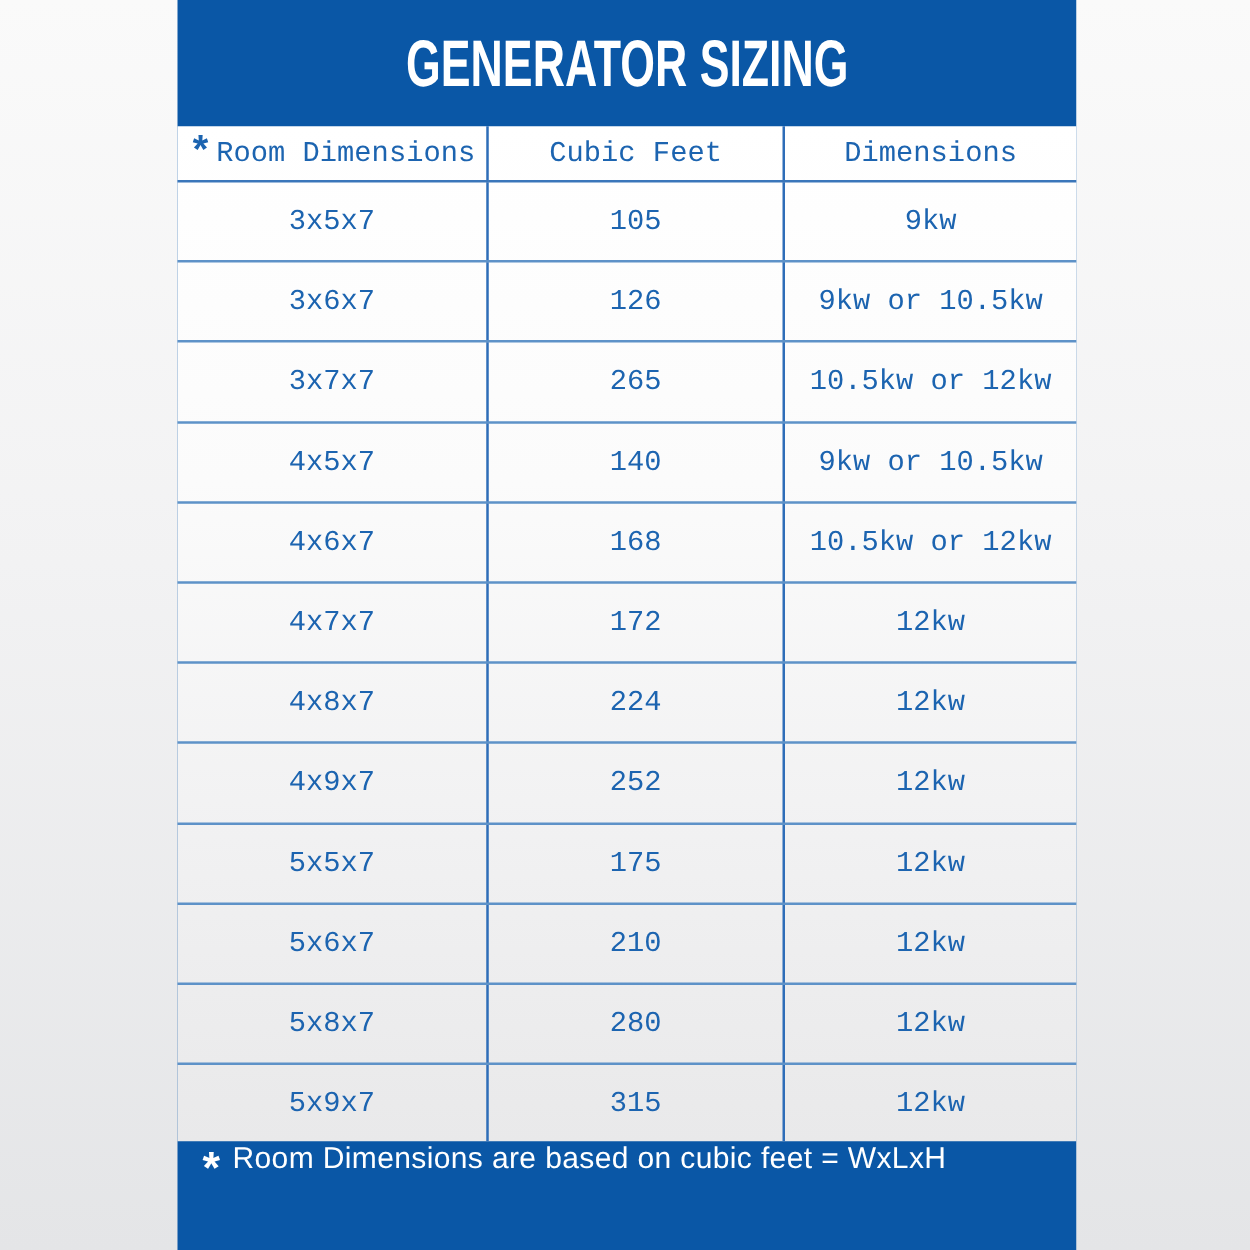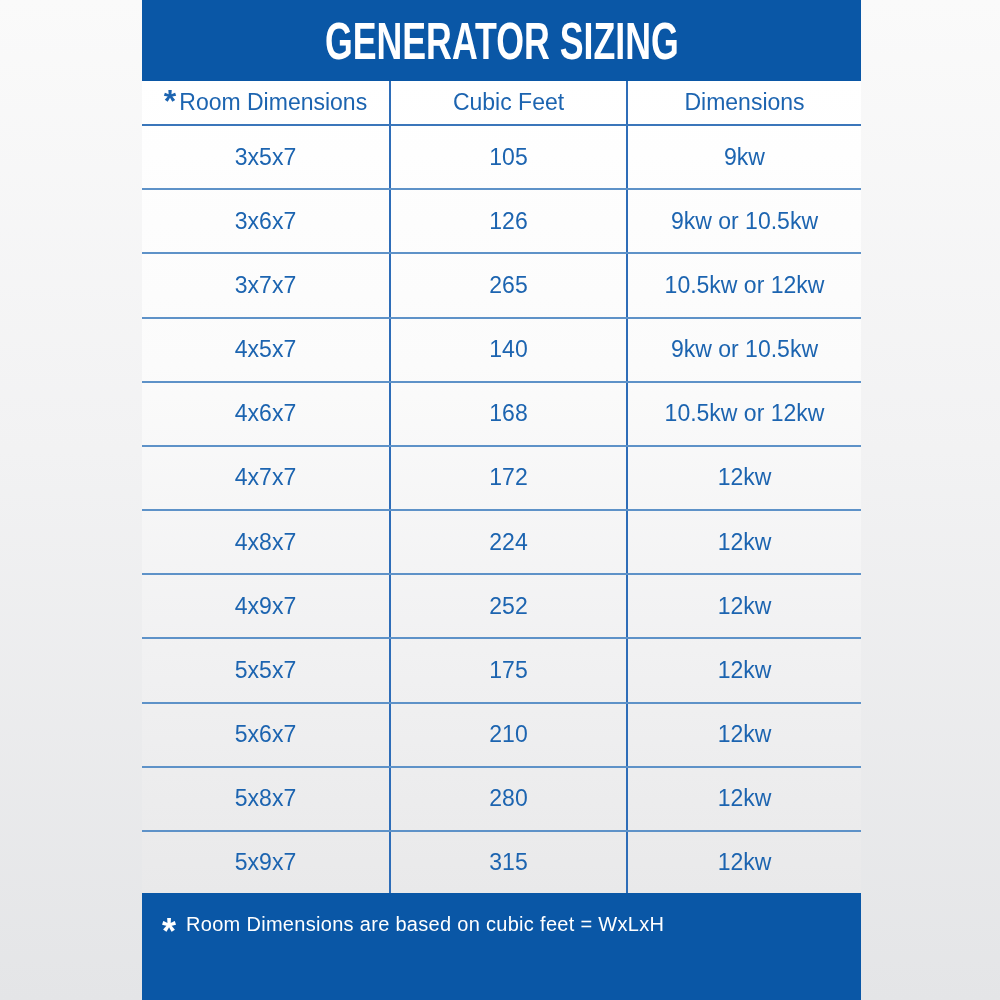--- a/index.html
+++ b/index.html
@@ -14,21 +14,21 @@
   }
   .panel {
     position: absolute;
     left: 142px;
     top: 0;
     width: 719px;
     height: 1000px;
     background: #0a57a6;
   }
   .title-bar {
-    height: 81px;
+    height: 101px;
     display: flex;
     align-items: center;
     justify-content: center;
   }
   .title {
     margin: 0;
     color: #ffffff;
     font-size: 47px;
     font-weight: 800;
     letter-spacing: 0px;
@@ -46,20 +46,21 @@
   }
   table.sizing th,
   table.sizing td {
     padding: 0;
     text-align: center;
     vertical-align: middle;
     color: #1c64b0;
     font-size: 23px;
     font-weight: 400;
     border-bottom: 2px solid #5e92c8;
+    font-family: Liberation Mono, monospace;
   }
   table.sizing thead th {
     height: 44px;
     border-bottom: 2px solid #3a76ba;
   }
   table.sizing th:nth-child(1),
   table.sizing td:nth-child(1),
   table.sizing th:nth-child(2),
   table.sizing td:nth-child(2) {
     border-right: 2px solid #2e6db8;
@@ -84,21 +85,21 @@
     color: #ffffff;
   }
   .foot-asterisk {
     font-size: 36px;
     font-weight: 700;
     line-height: 0;
     position: relative;
     top: 7px;
   }
   .foot-text {
-    font-size: 20px;
+    font-size: 24px;
     letter-spacing: 0.3px;
   }
 </style>
 </head>
 <body>
 
 <div class="panel">
 
   <div class="title-bar">
     <h1 class="title">GENERATOR SIZING</h1>

